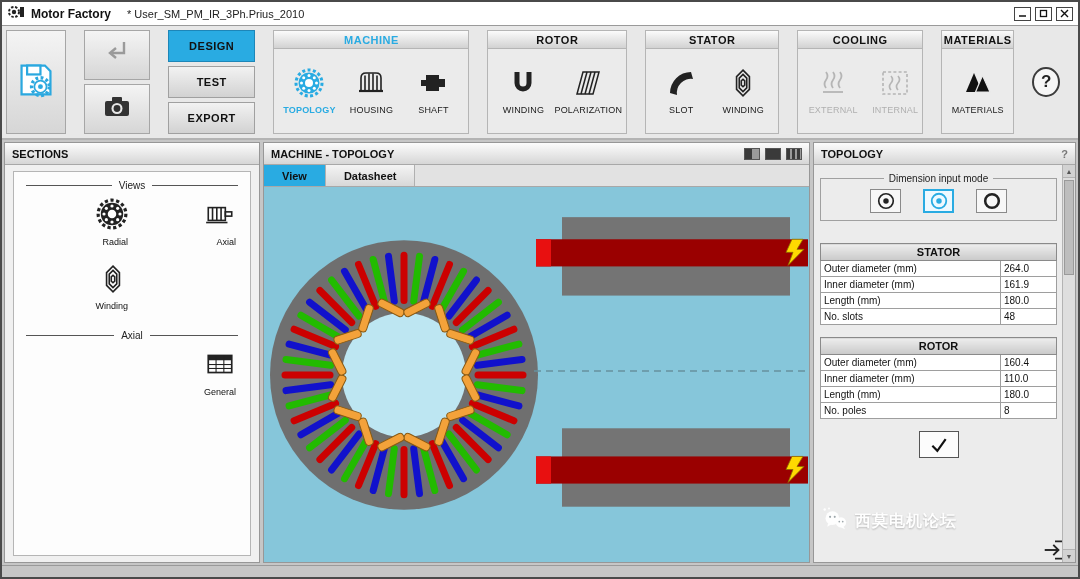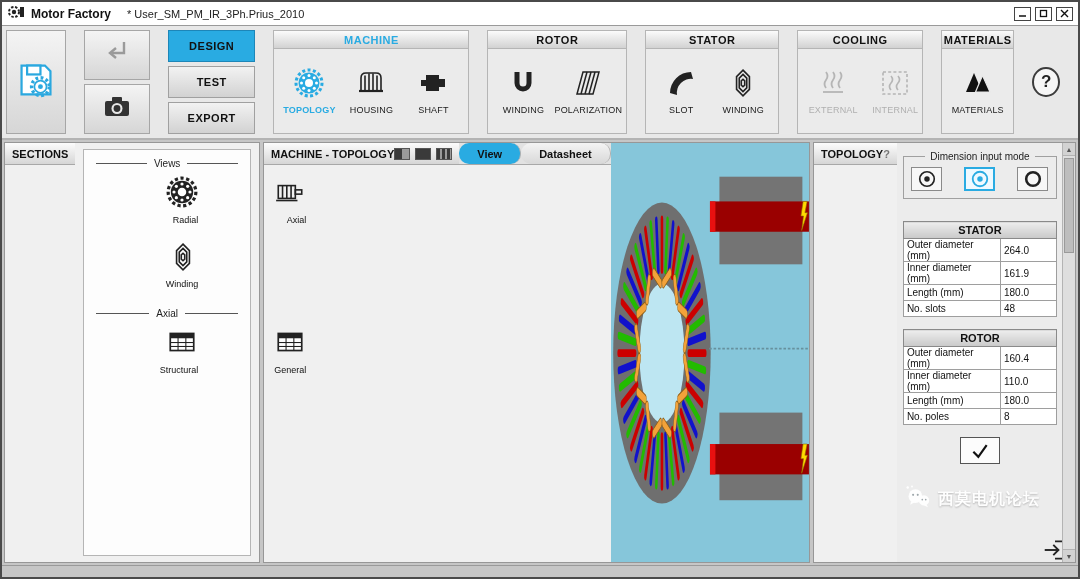--- a/index.html
+++ b/index.html
@@ -29,41 +29,41 @@
   .ritem{display:flex;flex-direction:column;align-items:center;gap:3px;min-width:62px;cursor:pointer;}
   .ritem .rlabel{font-size:9px;color:#1a1a1a;letter-spacing:.2px;}
   .ritem.selected .rlabel{color:#29ABE2;font-weight:bold;}
   .ritem.disabled{cursor:default;}
   .ritem.disabled .rlabel{color:#b0b0b0;}
   .g-machine{width:214px;} .g-rotor{width:150px;} .g-stator{width:140px;} .g-cooling{width:126px;} .g-materials{width:80px;}
   .help-btn{margin-left:auto;margin-right:14px;align-self:center;width:30px;height:30px;border:2.5px solid #3c3c3c;border-radius:50%;background:#f6f6f6;display:flex;align-items:center;justify-content:center;font-size:17px;font-weight:bold;color:#222;cursor:pointer;}
 
   
   .main{flex:1;display:flex;gap:3px;background:#c6c6c6;padding:2px;min-height:0;}
-  .panel{display:flex;flex-direction:row;border:1px solid #979797;background:#f0f0f0;min-height:0;}
+  .panel{display:flex;flex-direction:column;border:1px solid #979797;background:#f0f0f0;min-height:0;}
   .panel-header{height:22px;flex:0 0 auto;background:linear-gradient(#fcfcfc,#d6d6d6);border-bottom:1px solid #a8a8a8;display:flex;align-items:center;padding:0 7px;font-size:11px;font-weight:bold;color:#111;}
   .sections-panel{width:256px;}
   .center-panel{flex:1;}
   .right-panel{width:263px;}
 
   
   .sections-body{flex:1;margin:6px 8px;border:1px solid #b5b5b5;background:#fdfdfd;position:relative;}
   .sec-sep{position:absolute;left:12px;right:12px;display:flex;align-items:center;gap:7px;font-size:10px;color:#222;}
   .sec-sep .line{flex:1;height:1px;background:#555;}
   .sec-item{position:absolute;width:84px;display:flex;flex-direction:column;align-items:flex-end;gap:3px;cursor:pointer;}
   .sec-item .slabel{font-size:9px;color:#111;}
 
   
   .hdr-icons{margin-left:auto;display:flex;gap:5px;align-items:center;}
   .vm-icon{width:16px;height:12px;border:1px solid #555;cursor:pointer;}
   .vm-1{background:linear-gradient(to right,#3a3a3a 50%,#9a9a9a 50%);}
   .vm-2{background:#3a3a3a;}
   .vm-3{background:repeating-linear-gradient(90deg,#3a3a3a 0 3px,#9a9a9a 3px 5px);}
   .tabstrip{height:22px;flex:0 0 auto;background:#e2e2e2;border-bottom:1px solid #a8a8a8;display:flex;align-items:stretch;}
-  .tab{padding:0 18px;display:flex;align-items:center;font-size:11px;font-weight:bold;color:#111;border-right:1px solid #b0b0b0;cursor:pointer;background:linear-gradient(#f4f4f4,#d8d8d8);border-radius:10px;}
+  .tab{padding:0 18px;display:flex;align-items:center;font-size:11px;font-weight:bold;color:#111;border-right:1px solid #b0b0b0;cursor:pointer;background:linear-gradient(#f4f4f4,#d8d8d8);}
   .tab.active{background:#29ABE2;}
   .view-area{flex:1;position:relative;background:#86C6DA;min-height:0;}
   .view-area svg{position:absolute;inset:0;width:100%;height:100%;}
 
   
   .right-body{flex:1;position:relative;background:#ececec;min-height:0;}
   .scrollbar{position:absolute;top:0;right:0;bottom:0;width:13px;background:#dedede;border-left:1px solid #b3b3b3;}
   .sb-arrow{position:absolute;left:0;width:12px;height:13px;display:flex;align-items:center;justify-content:center;font-size:7px;color:#555;background:#d2d2d2;cursor:pointer;}
   .sb-up{top:0;border-bottom:1px solid #b3b3b3;}
   .sb-down{bottom:0;border-top:1px solid #b3b3b3;}
@@ -347,33 +347,20 @@
                 <path d="M14 6 L17.5 9.5 V18.5 L14 22 L10.5 18.5 V9.5 Z"></path>
                 <path d="M14 10.5 L15.6 12 V16 L14 17.5 L12.4 16 V12 Z"></path>
               </svg>
           </span>
           <span class="slabel">Winding</span>
         </div>
         <div class="sec-sep" style="top:158px;">
           <span class="line"></span>
             <span>Axial</span>
             <span class="line"></span>
-        </div>
-        <div class="sec-item" style="left:30px;top:176px;">
-          <span>
-            <svg width="32" height="32" viewBox="0 0 30 30">
-                <rect x="4" y="7" width="22" height="16" fill="#fff" stroke="#222" stroke-width="1.6"></rect>
-                <rect x="4" y="7" width="22" height="4.5" fill="#222"></rect>
-                <line x1="4" y1="15.5" x2="26" y2="15.5" stroke="#222"></line>
-                <line x1="4" y1="19.2" x2="26" y2="19.2" stroke="#222"></line>
-                <line x1="11.3" y1="7" x2="11.3" y2="23" stroke="#222"></line>
-                <line x1="18.6" y1="7" x2="18.6" y2="23" stroke="#222"></line>
-              </svg>
-          </span>
-          <span class="slabel">Structural</span>
         </div>
         <div class="sec-item" style="left:138px;top:176px;">
           <span>
             <svg width="32" height="32" viewBox="0 0 30 30">
                 <rect x="4" y="7" width="22" height="16" fill="#fff" stroke="#222" stroke-width="1.6"></rect>
                 <rect x="4" y="7" width="22" height="4.5" fill="#222"></rect>
                 <line x1="4" y1="15.5" x2="26" y2="15.5" stroke="#222"></line>
                 <line x1="4" y1="19.2" x2="26" y2="19.2" stroke="#222"></line>
                 <line x1="11.3" y1="7" x2="11.3" y2="23" stroke="#222"></line>
                 <line x1="18.6" y1="7" x2="18.6" y2="23" stroke="#222"></line>

